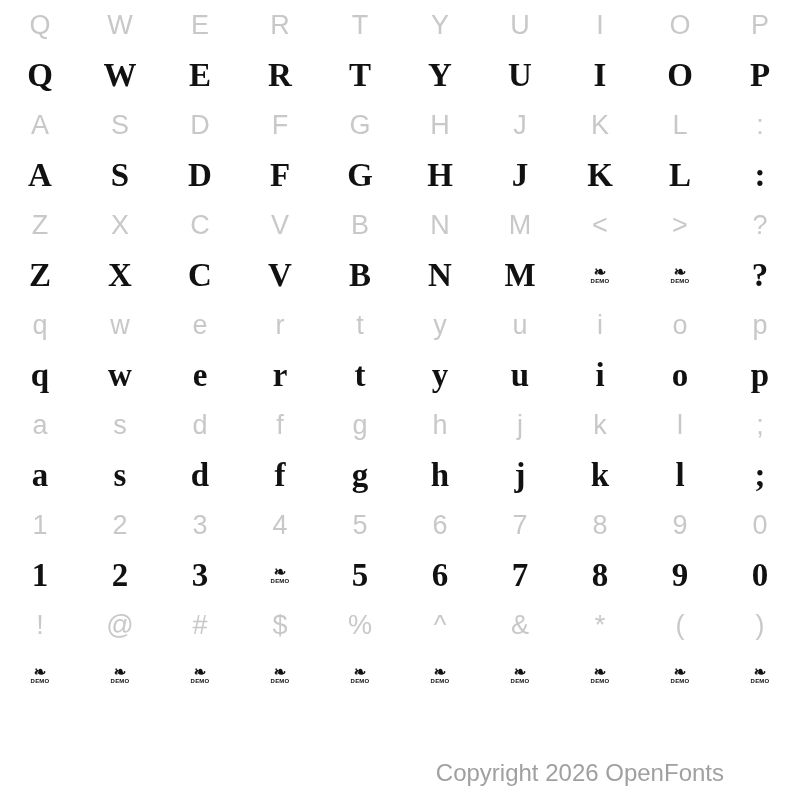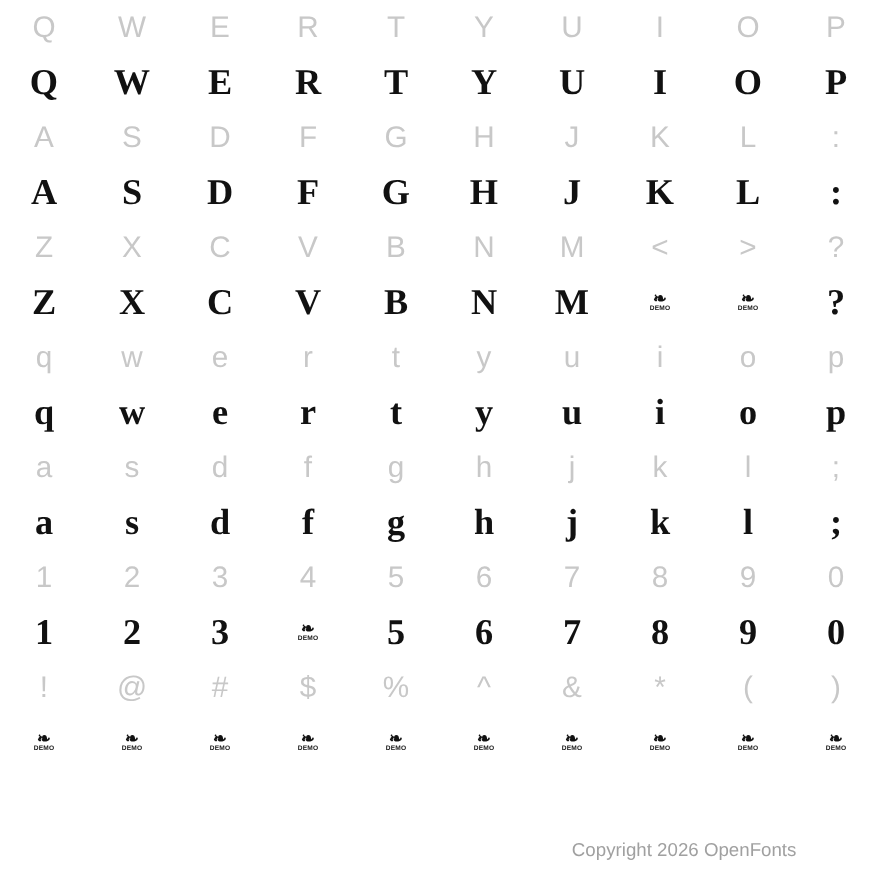--- a/index.html
+++ b/index.html
@@ -82,21 +82,21 @@
     width: 800px;
     height: 55px;
     display: flex;
     align-items: center;
     justify-content: flex-end;
     padding-right: 76px;
     box-sizing: border-box;
   }
   #copyright {
     color: #a0a0a0;
-    font-size: 17px;
+    font-size: 24px;
     font-family: "Liberation Sans", sans-serif;
   }
 </style>
 </head>
 <body>
 
 <div id="sheet">
     <div class="row key">
       <div class="cell">Q</div>
       <div class="cell">W</div>

